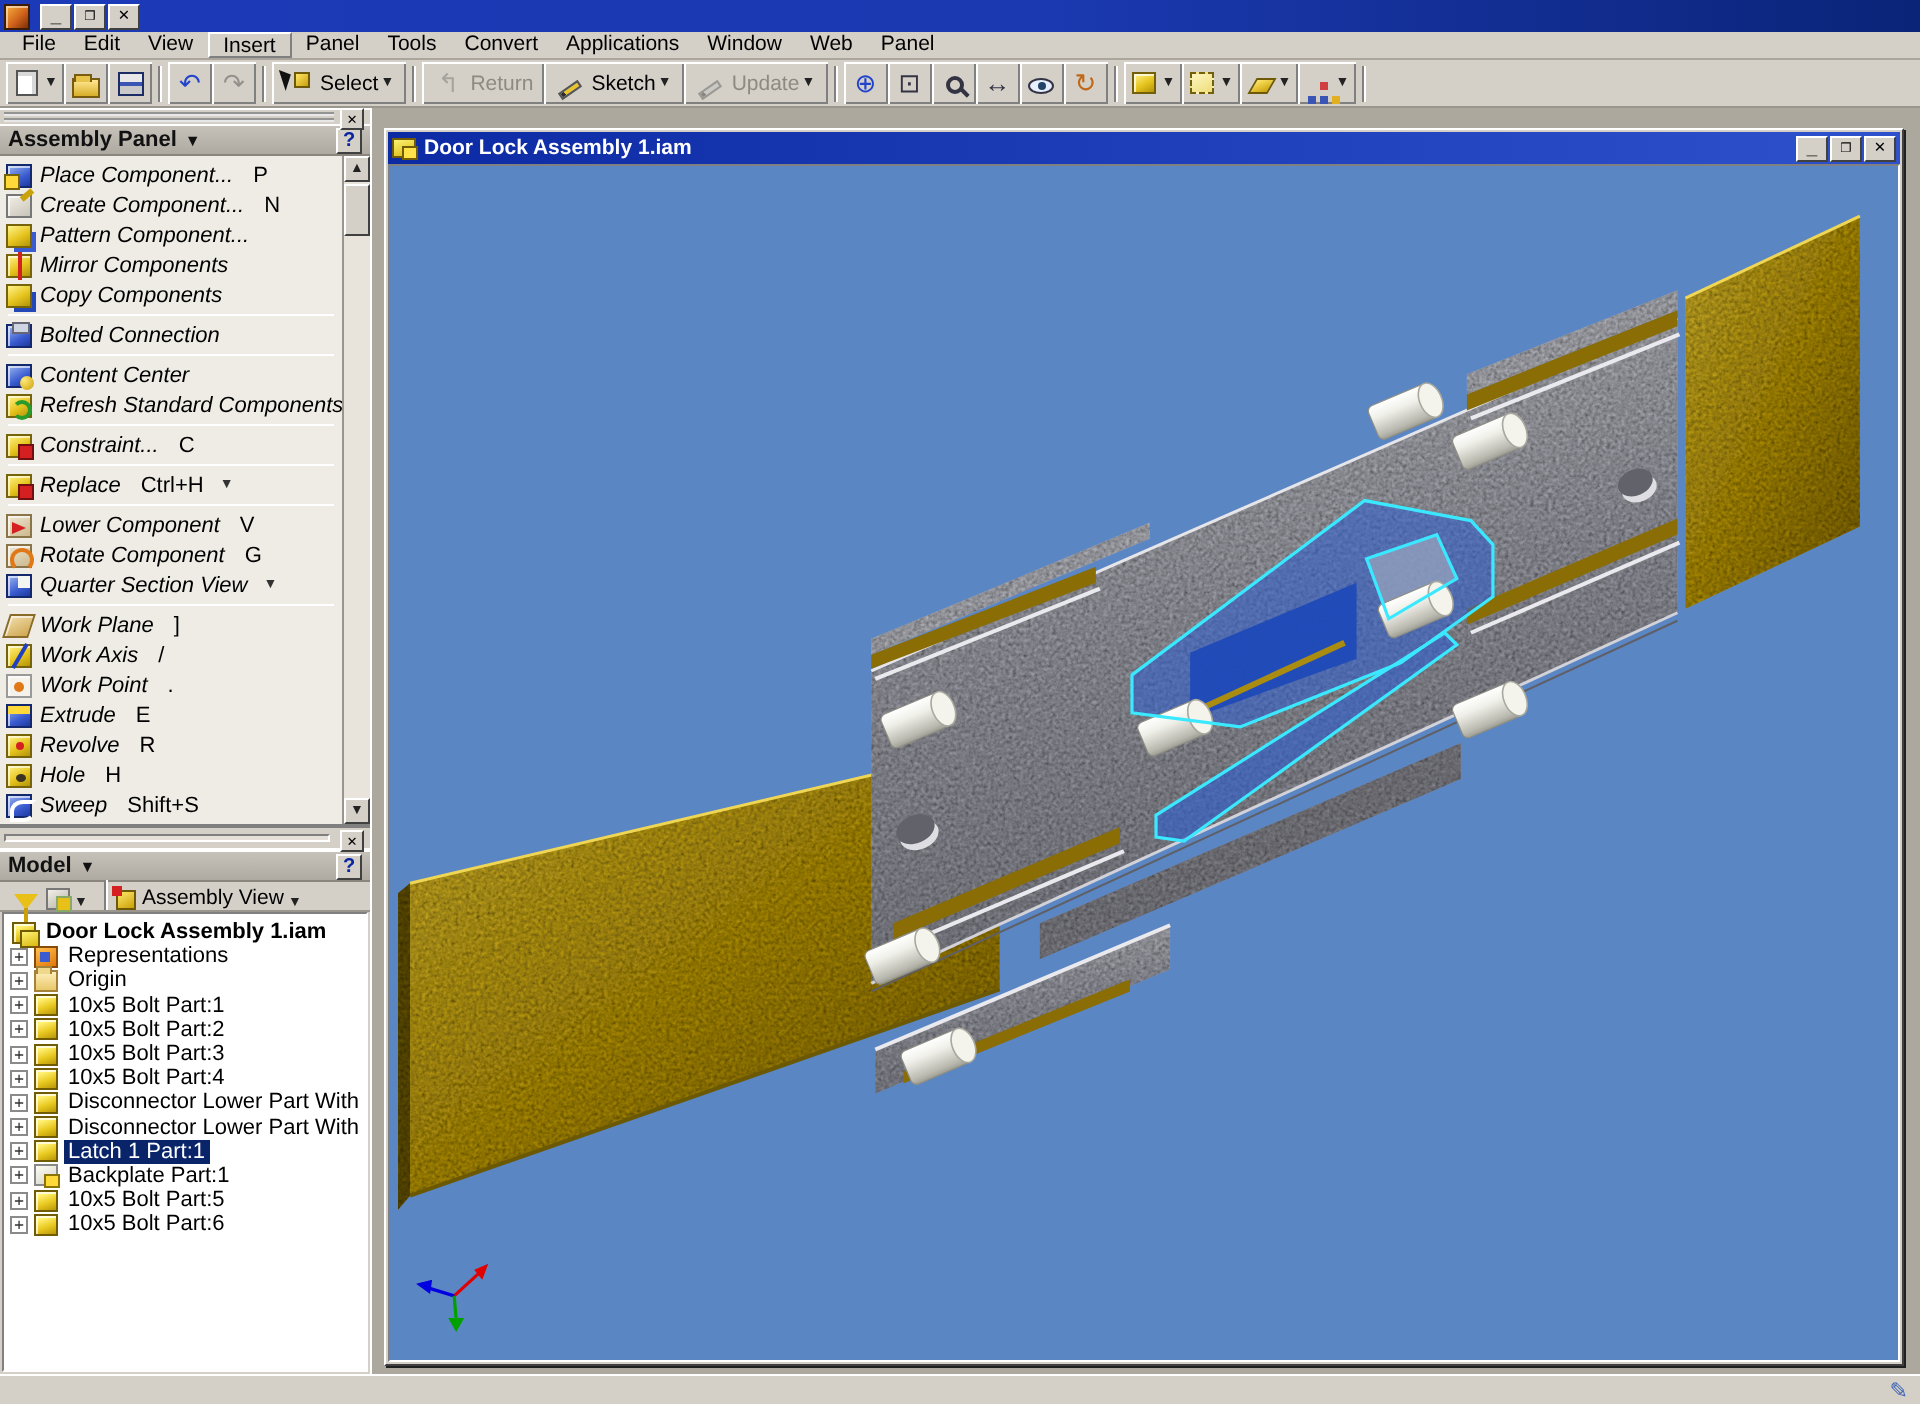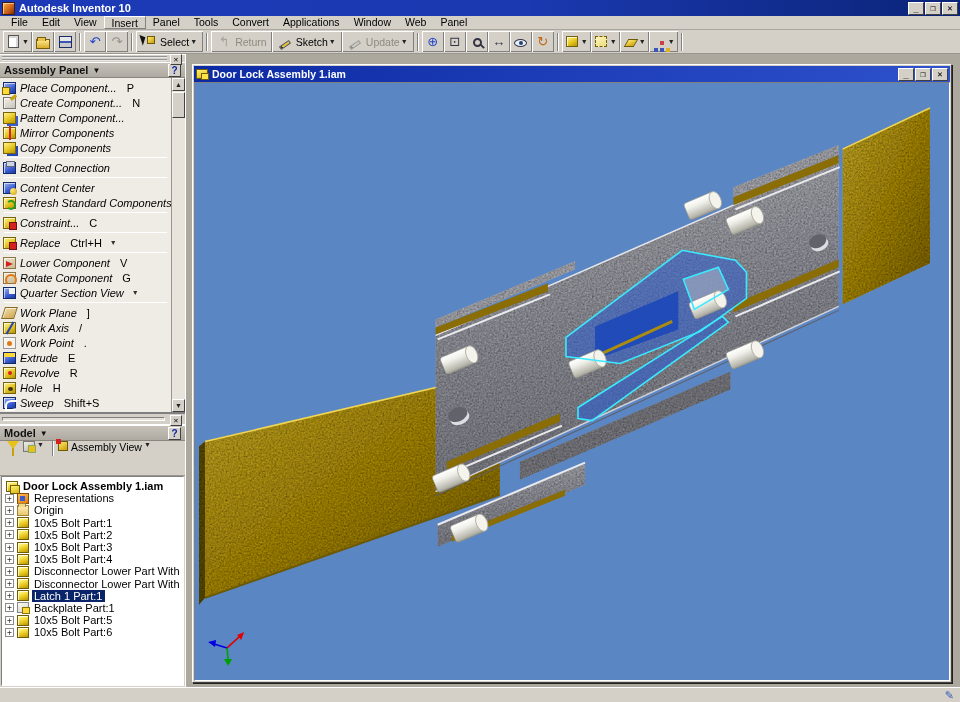--- a/index.html
+++ b/index.html
@@ -91,21 +91,21 @@
   .pi-wpoint::after{content:"";position:absolute;left:3px;top:3px;width:5px;height:5px;border-radius:50%;background:#e07818;}
   .pi-extrude::after{content:"";position:absolute;left:0;top:0;width:11px;height:4px;background:#ffd83a;}
   .pi-revolve::after{content:"";position:absolute;left:4px;top:3px;width:4px;height:4px;border-radius:50%;background:#d42020;}
   .pi-hole::after{content:"";position:absolute;left:4px;top:4px;width:5px;height:4px;border-radius:50%;background:#3c3420;}
   .pi-sweep::after{content:"";position:absolute;left:1px;top:2px;width:9px;height:7px;border:2px solid #fff;border-right-color:transparent;border-radius:50% 0 50% 0;}
   
   .vscroll{position:absolute;top:0;right:0;width:14px;bottom:0;background:#e8e4dc;border-left:1px solid #9a968e;}
   .sbtn{position:absolute;left:0;width:13px;height:13px;background:#d4d0c8;border:1px solid;border-color:#fff #404040 #404040 #fff;font-size:7px;text-align:center;line-height:12px;color:#222;}
   .sthumb{position:absolute;left:0;top:14px;width:13px;height:26px;background:#d4d0c8;border:1px solid;border-color:#fff #404040 #404040 #fff;}
   
-  #model-toolbar{height:35px;background:#d4d0c8;display:flex;align-items:flex-start;padding:0 3px;border-bottom:1px solid #9a968e;}
+  #model-toolbar{height:15px;background:#d4d0c8;display:flex;align-items:flex-end;padding:0 3px;border-bottom:1px solid #9a968e;}
   .funnel{width:0;height:0;border-left:6px solid transparent;border-right:6px solid transparent;border-top:8px solid #e8c018;position:relative;margin:0 4px;}
   .funnel::after{content:"";position:absolute;left:-1px;top:-1px;width:2px;height:8px;background:#caa008;}
   .mt-icon2{width:12px;height:11px;background:linear-gradient(150deg,#f2efe8,#b8b4a8);border:1px solid #777;position:relative;}
   .mt-icon2::after{content:"";position:absolute;right:-2px;bottom:-2px;width:6px;height:6px;background:#e8c018;border:1px solid #8a6;}
   .mt-dd{font-size:7px;margin:0 4px 0 2px;color:#222;}
   .mt-sep{width:2px;height:15px;border-left:1px solid #808080;border-right:1px solid #fff;margin:0 4px;}
   .mt-avicon{width:10px;height:10px;background:linear-gradient(150deg,#ffe86a,#caa008);border:1px solid #6e5a06;position:relative;margin-right:3px;}
   .mt-avicon::after{content:"";position:absolute;left:-3px;top:-3px;width:5px;height:5px;background:#d42020;}
   #av-label{font-size:10.5px;}
   
@@ -136,21 +136,20 @@
   #viewport svg{display:block;width:100%;height:100%;}
   
   #statusbar{height:16px;background:#d4d0c8;border-top:1px solid #fff;display:flex;align-items:center;justify-content:flex-end;padding:0 6px;}
   #status-icon{color:#3b62b5;font-size:11px;}
 </style>
 </head>
 <body class="noselect">
 
 <div id="titlebar">
   <span id="app-icon"></span>
-  <span id="title-text">Autodesk Inventor 10</span>
   <span class="winbtn">_</span>
   <span class="winbtn">❐</span>
   <span class="winbtn">✕</span>
 </div>
 
 <div id="menubar">
 
     <span class="menu-item haslabel">File</span>
 
     <span class="menu-item haslabel">Edit</span>

